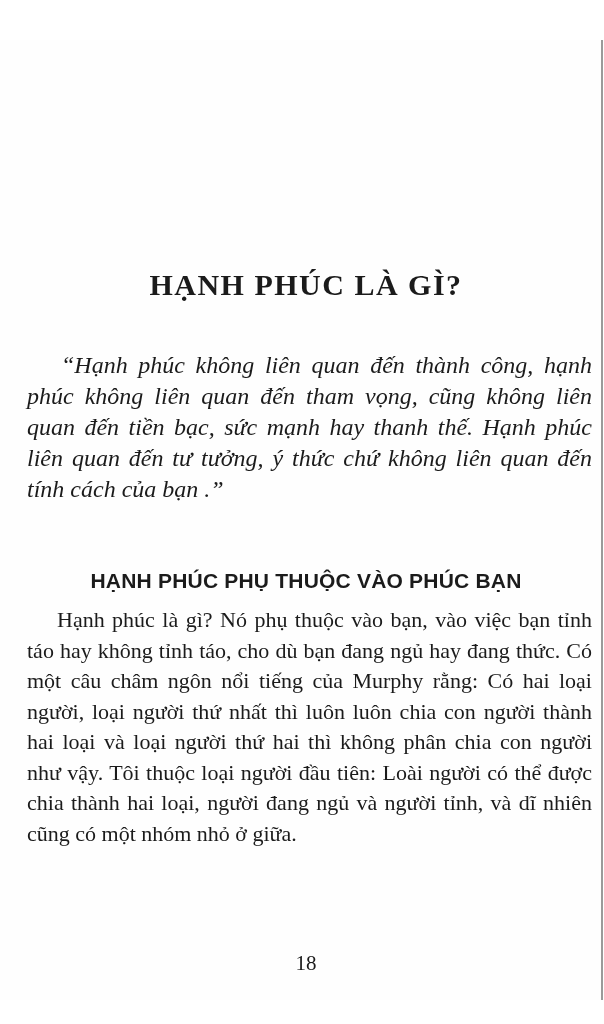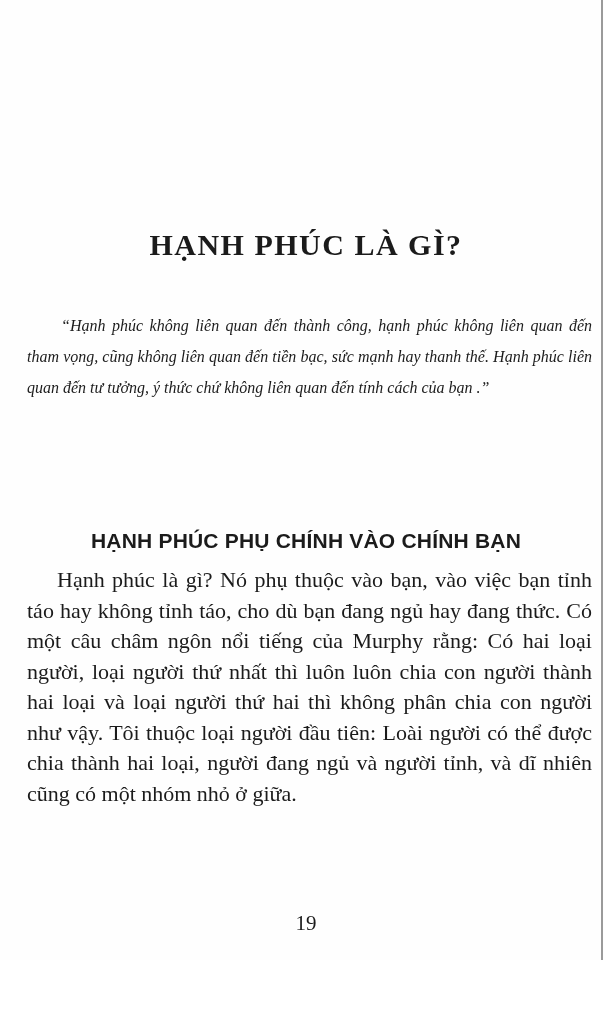--- a/index.html
+++ b/index.html
@@ -4,39 +4,40 @@
 <style>
   html, body { margin: 0; padding: 0; background: #ffffff; }
   .page {
     position: relative;
     width: 604px;
     height: 960px;
     background: #fefefe;
     color: #1b1b1b;
     font-family: "Liberation Serif", serif;
     overflow: hidden;
+    margin-top: 40px;
   }
   .title {
     position: absolute;
     top: 208px;
     left: 24px;
     right: 16px;
     text-align: center;
     font-size: 30px;
     font-weight: bold;
     letter-spacing: 1.5px;
     white-space: nowrap;
   }
   .epigraph {
     position: absolute;
     top: 310px;
     left: 27px;
     right: 12px;
     font-style: italic;
-    font-size: 16px;
+    font-size: 24px;
     line-height: 31px;
     text-align: justify;
     text-indent: 34px;
   }
   .section-heading {
     position: absolute;
     top: 512px;
     left: 24px;
     right: 16px;
     text-align: center;
@@ -76,23 +77,23 @@
 </style>
 </head>
 <body>
 
 <div class="page">
 
   <h1 class="title">HẠNH PHÚC LÀ GÌ?</h1>
 
   <div class="epigraph">“Hạnh phúc không liên quan đến thành công, hạnh phúc không liên quan đến tham vọng, cũng không liên quan đến tiền bạc, sức mạnh hay thanh thế. Hạnh phúc liên quan đến tư tưởng, ý thức chứ không liên quan đến tính cách của bạn .”</div>
 
-  <h2 class="section-heading">HẠNH PHÚC PHỤ CHÍNH VÀO CHÍNH BẠN</h2>
+  <h2 class="section-heading">HẠNH PHÚC PHỤ THUỘC VÀO PHÚC BẠN</h2>
 
   <div class="body-text">
     <p>Hạnh phúc là gì? Nó phụ thuộc vào bạn, vào việc bạn tỉnh táo hay không tỉnh táo, cho dù bạn đang ngủ hay đang thức. Có một câu châm ngôn nổi tiếng của Murphy rằng: Có hai loại người, loại người thứ nhất thì luôn luôn chia con người thành hai loại và loại người thứ hai thì không phân chia con người như vậy. Tôi thuộc loại người đầu tiên: Loài người có thể được chia thành hai loại, người đang ngủ và người tỉnh, và dĩ nhiên cũng có một nhóm nhỏ ở giữa.</p>
   </div>
 
-  <div class="page-number">19</div>
+  <div class="page-number">18</div>
 
   <div class="scan-edge"></div>
 
 </div>
 
 </body></html>

